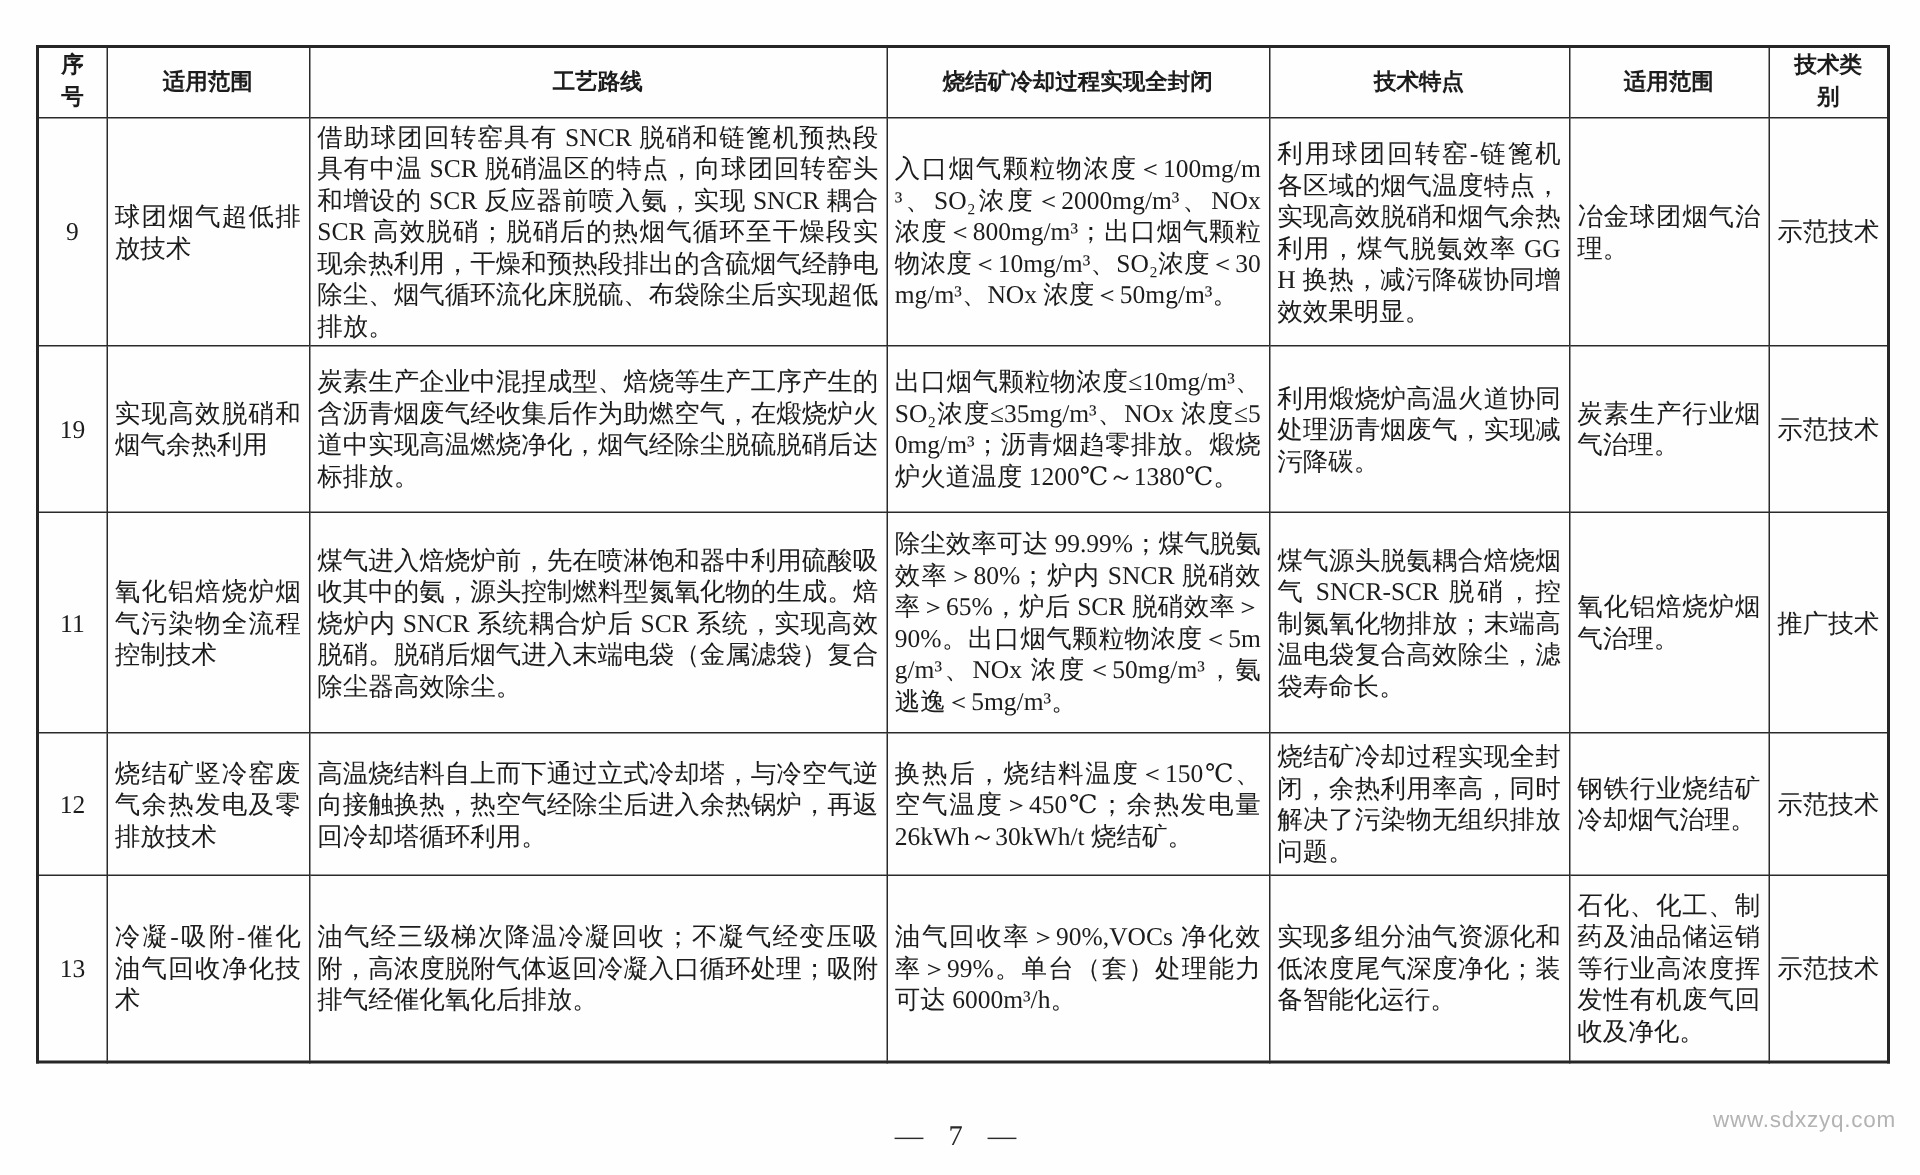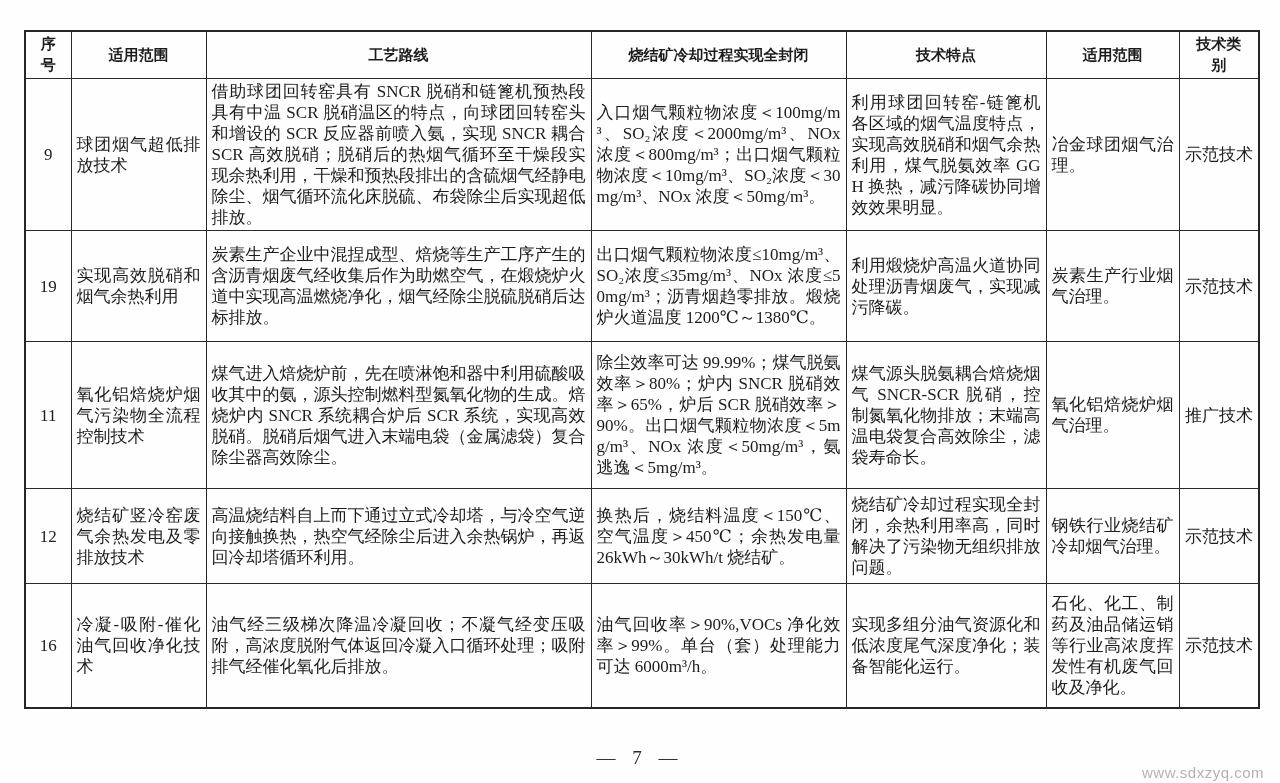--- a/index.html
+++ b/index.html
@@ -22,34 +22,34 @@
     vertical-align:middle;
     word-break:break-all;
     overflow:hidden;
   }
   .tech-table thead th{
     font-weight:bold;text-align:center;height:42px;font-size:15px;
     padding:2px 12px;
   }
   .tech-table td{text-align:justify;text-justify:inter-ideograph;}
   .tech-table td.col-no{text-align:center;}
-  .tech-table td.col-category{text-align:right;}
+  .tech-table td.col-category{text-align:center;}
   
   .tech-table tbody tr:nth-child(1){height:148px;}
   .tech-table tbody tr:nth-child(2){height:111px;}
   .tech-table tbody tr:nth-child(3){height:147px;}
   .tech-table tbody tr:nth-child(4){height:95px;}
   .tech-table tbody tr:nth-child(5){height:124px;}
   .footer-page-number{
     position:absolute;left:0;right:0;bottom:14px;
     text-align:center;font-size:19px;color:#2a2a2a;
     letter-spacing:6px;
   }
   .footer-watermark{
-    position:absolute;right:16px;bottom:2px;
+    position:absolute;right:16px;bottom:28px;
     font-size:15px;color:#b3b3b3;
     font-family:"Liberation Sans","DejaVu Sans",sans-serif;
     letter-spacing:0.5px;
   }
 </style>
 </head>
 <body>
 
 <div class="page">
 
@@ -105,21 +105,21 @@
         <tr>
           <td class="col-no">12</td>
           <td class="col-name">烧结矿竖冷窑废气余热发电及零排放技术</td>
           <td class="col-process">高温烧结料自上而下通过立式冷却塔，与冷空气逆向接触换热，热空气经除尘后进入余热锅炉，再返回冷却塔循环利用。</td>
           <td class="col-indicators">换热后，烧结料温度＜150℃、空气温度＞450℃；余热发电量 26kWh～30kWh/t 烧结矿。</td>
           <td class="col-features">烧结矿冷却过程实现全封闭，余热利用率高，同时解决了污染物无组织排放问题。</td>
           <td class="col-scope">钢铁行业烧结矿冷却烟气治理。</td>
           <td class="col-category">示范技术</td>
         </tr>
         <tr>
-          <td class="col-no">16</td>
+          <td class="col-no">13</td>
           <td class="col-name">冷凝-吸附-催化油气回收净化技术</td>
           <td class="col-process">油气经三级梯次降温冷凝回收；不凝气经变压吸附，高浓度脱附气体返回冷凝入口循环处理；吸附排气经催化氧化后排放。</td>
           <td class="col-indicators">油气回收率＞90%,VOCs 净化效率＞99%。单台（套）处理能力可达 6000m³/h。</td>
           <td class="col-features">实现多组分油气资源化和低浓度尾气深度净化；装备智能化运行。</td>
           <td class="col-scope">石化、化工、制药及油品储运销等行业高浓度挥发性有机废气回收及净化。</td>
           <td class="col-category">示范技术</td>
         </tr>
       </tbody>
   </table>
 

